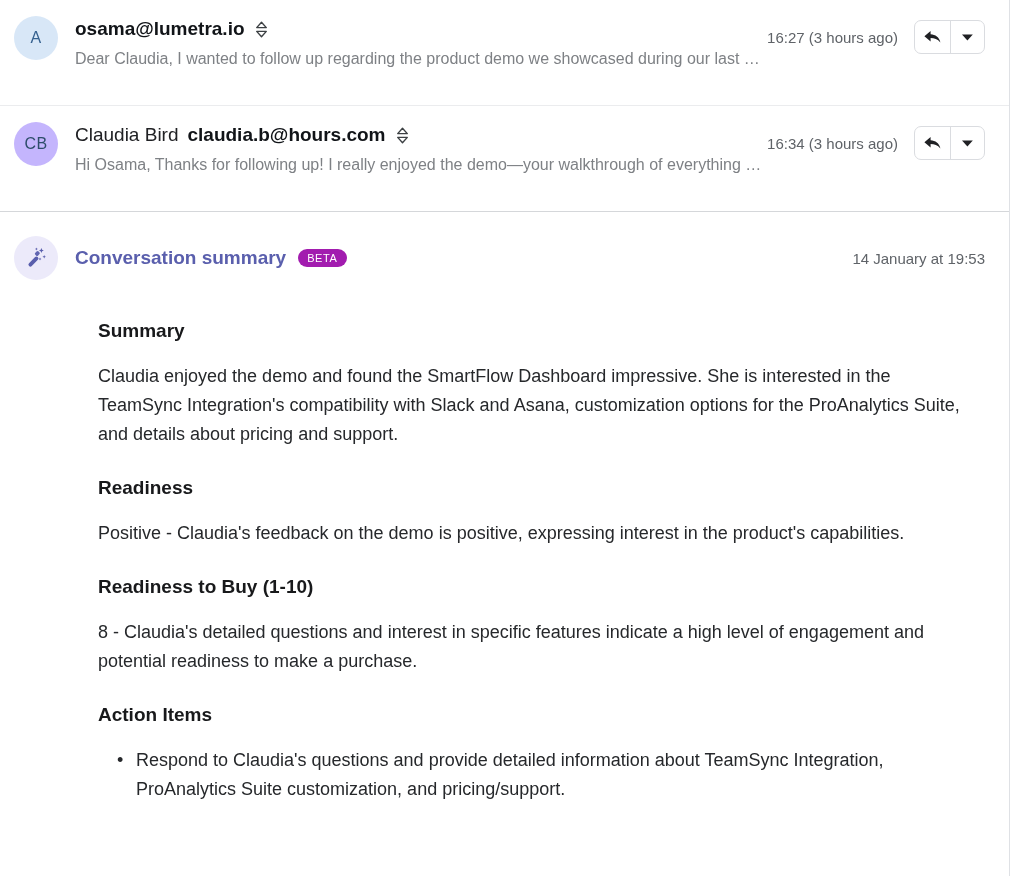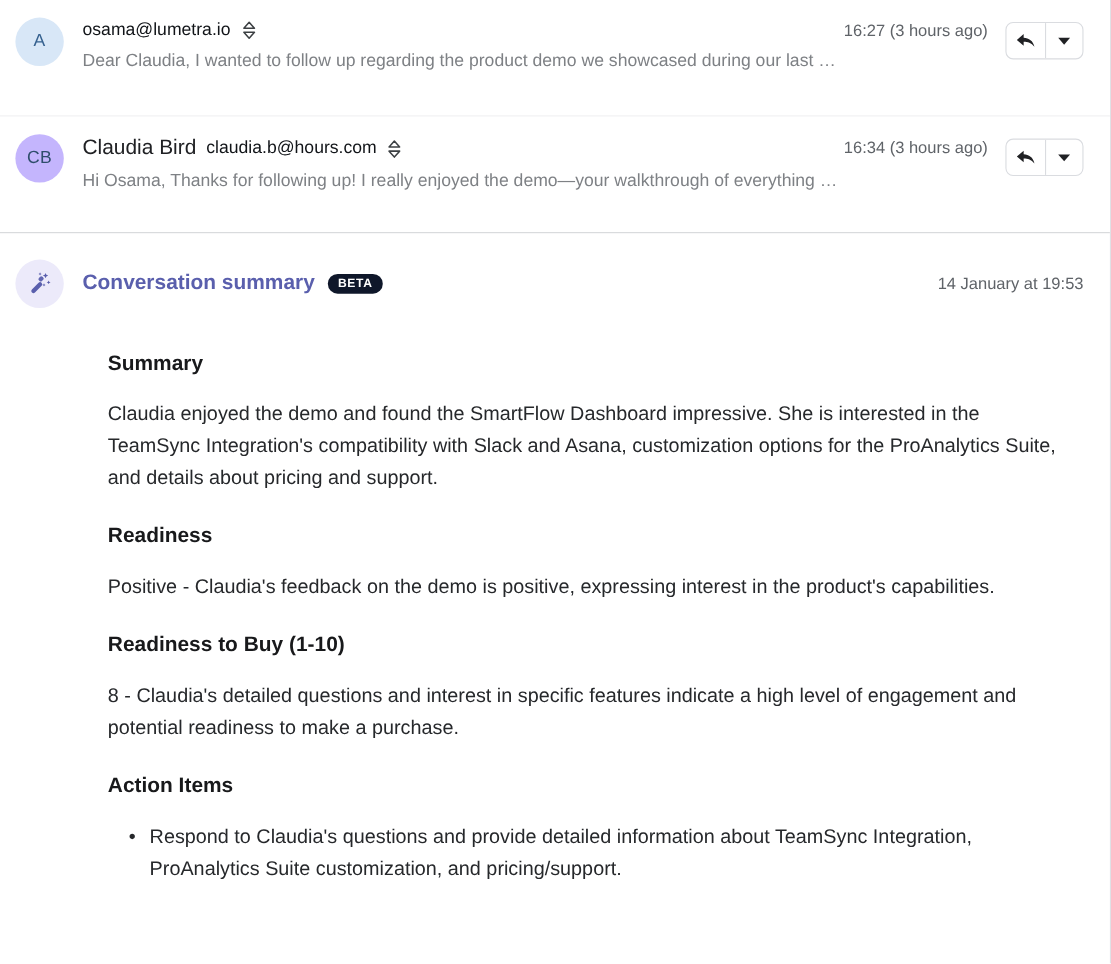--- a/index.html
+++ b/index.html
@@ -61,23 +61,23 @@
     align-items: center;
     white-space: nowrap;
   }
   .sender-name {
     font-size: 19px;
     color: #202124;
     font-weight: 400;
     margin-right: 9px;
   }
   .sender-email {
-    font-size: 16px;
+    font-size: 19px;
     color: #111418;
-    font-weight: 400;
+    font-weight: 700;
   }
   .expand-icon {
     margin-left: 9px;
     display: inline-flex;
     align-items: center;
     color: #3c4043;
   }
 
   .preview {
     margin-top: 10px;
@@ -85,21 +85,21 @@
     color: #7e8185;
     white-space: nowrap;
     overflow: hidden;
     text-overflow: ellipsis;
     max-width: 900px;
   }
 
   .row-right {
     flex: 0 0 auto;
     display: flex;
-    align-items: flex-start;
+    align-items: center;
     padding-top: 6px;
   }
   .timestamp {
     font-size: 15px;
     color: #5f6368;
     margin-right: 16px;
     white-space: nowrap;
   }
 
   .btn-group {
@@ -141,24 +141,24 @@
   .summary-title {
     font-size: 19px;
     font-weight: 700;
     color: #5a5fad;
     margin-left: 17px;
     white-space: nowrap;
     text-align: center;
   }
   .beta-badge {
     margin-left: 12px;
-    background: #0f172a;
+    background: #a21caf;
     color: #ffffff;
     font-size: 11px;
-    font-weight: 700;
+    font-weight: 400;
     letter-spacing: 0.6px;
     padding: 4px 9px 3px;
     border-radius: 10px;
     line-height: 1;
   }
   .summary-date {
     margin-left: auto;
     font-size: 15px;
     color: #5f6368;
     white-space: nowrap;

